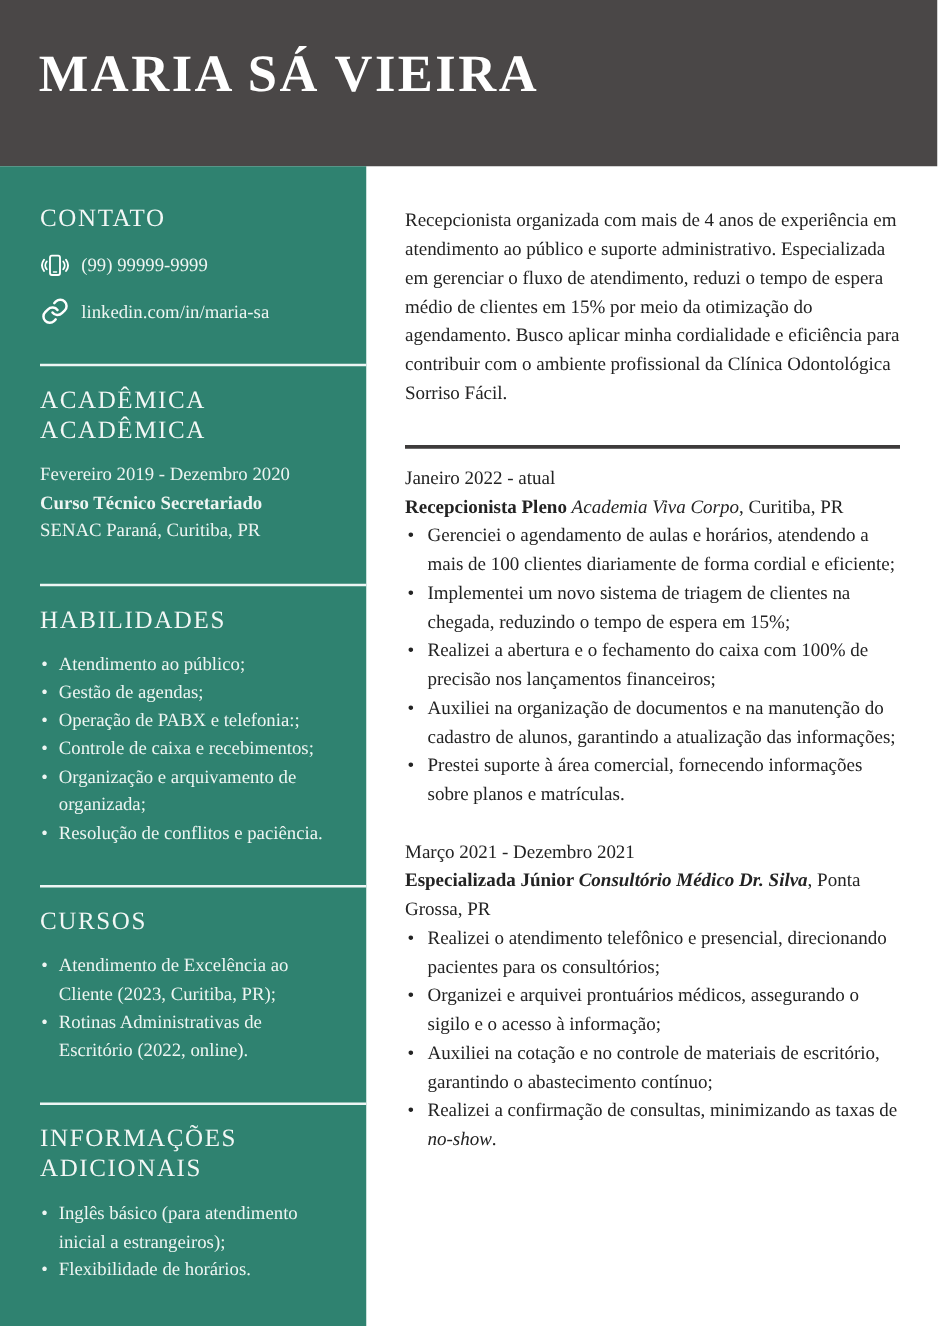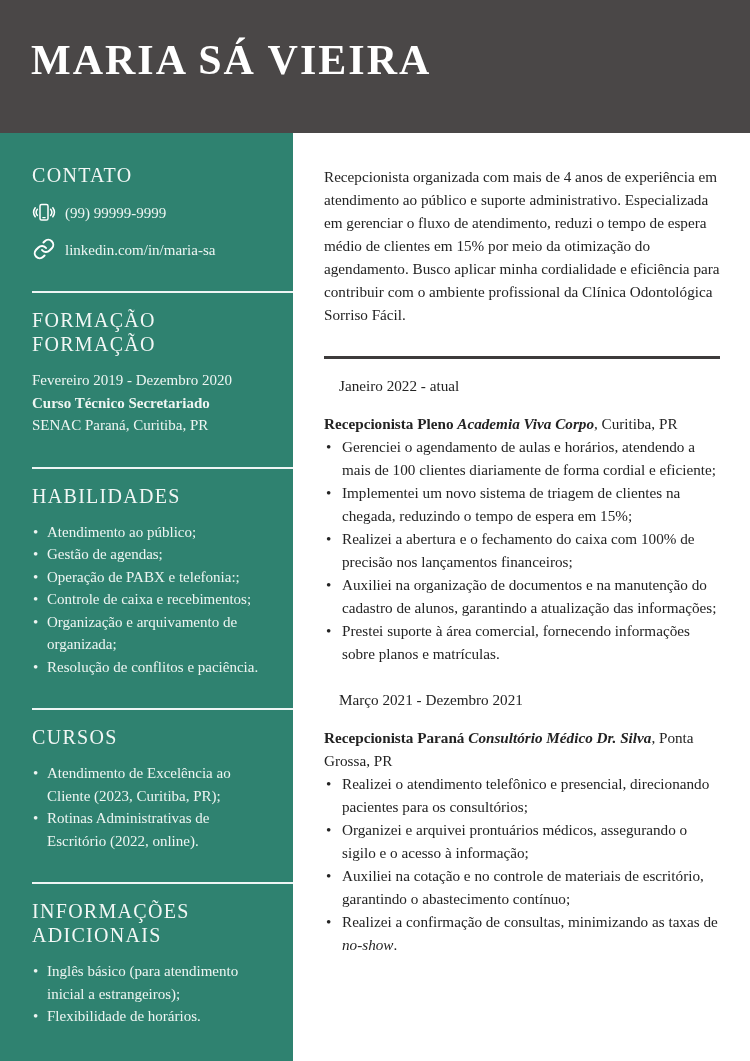--- a/index.html
+++ b/index.html
@@ -76,21 +76,21 @@
     border:none;height:0;
     border-top:3px solid var(--divider-dark);
     margin:0 0 12px 0;
   }
   .main h2{
     margin:0 0 11px 0;
     font-size:16.5px;font-weight:bold;
     letter-spacing:0.8px;color:#151515;
     line-height:1.25;
   }
-  .exp-dates{margin:15px;}
+  .exp-dates{margin:0;}
   .exp-title{margin:0;}
   .main ul{list-style:none;margin:0 0 23px 0;padding:0;}
   .main li{position:relative;padding-left:18px;}
   .main li::before{content:"\2022";position:absolute;left:2px;}
   .main .exp:last-child ul{margin-bottom:0;}
 </style>
 </head>
 <body>
 
 <div class="page">
@@ -128,21 +128,21 @@
               <path d="M14 11a5 5 0 0 0-7.54-.54l-2.3 2.3a5 5 0 0 0 7.07 7.07l1.31-1.31"></path>
             </svg>
           </span>
           <span>linkedin.com/in/maria-sa</span>
         </div>
       </section>
 
       <hr class="side-divider">
 
       <section class="edu">
-        <h2>FORMAÇÃO FORMAÇÃO</h2>
+        <h2>ACADÊMICA ACADÊMICA</h2>
         <p>Fevereiro 2019 - Dezembro 2020</p>
         <p style="font-weight:bold">Curso Técnico Secretariado</p>
         <p><span style="font-weight: normal;">SENAC Paraná</span><span>, Curitiba, PR</span></p>
       </section>
 
       <hr class="side-divider">
 
       <section>
         <h2>HABILIDADES</h2>
         <ul>
@@ -179,33 +179,33 @@
 
     <main class="main">
 
       <p class="summary">Recepcionista organizada com mais de 4 anos de experiência em atendimento ao público e suporte administrativo. Especializada em gerenciar o fluxo de atendimento, reduzi o tempo de espera médio de clientes em 15% por meio da otimização do agendamento. Busco aplicar minha cordialidade e eficiência para contribuir com o ambiente profissional da Clínica Odontológica Sorriso Fácil.</p>
 
       <hr class="main-divider">
 
 
       <div class="exp">
         <p class="exp-dates">Janeiro 2022 - atual</p>
-        <p class="exp-title"><span style="font-weight: bold;">Recepcionista Pleno </span><span style="font-weight: bold; font-style: italic;">Academia Viva Corpo</span><span>, Curitiba, PR</span></p>
+        <p class="exp-title"><span style="font-weight: bold;">Recepcionista Pleno </span><span style="font-weight: normal; font-style: italic;">Academia Viva Corpo</span><span>, Curitiba, PR</span></p>
         <ul>
             <li>Gerenciei o agendamento de aulas e horários, atendendo a mais de 100 clientes diariamente de forma cordial e eficiente;</li>
             <li>Implementei um novo sistema de triagem de clientes na chegada, reduzindo o tempo de espera em 15%;</li>
             <li>Realizei a abertura e o fechamento do caixa com 100% de precisão nos lançamentos financeiros;</li>
             <li>Auxiliei na organização de documentos e na manutenção do cadastro de alunos, garantindo a atualização das informações;</li>
             <li>Prestei suporte à área comercial, fornecendo informações sobre planos e matrículas.</li>
           </ul>
       </div>
 
       <div class="exp">
         <p class="exp-dates">Março 2021 - Dezembro 2021</p>
-        <p class="exp-title"><span style="font-weight: bold;">Recepcionista Paraná </span><span style="font-weight: bold; font-style: italic;">Consultório Médico Dr. Silva</span><span>, Ponta Grossa, PR</span></p>
+        <p class="exp-title"><span style="font-weight: bold;">Especializada Júnior </span><span style="font-weight: bold; font-style: italic;">Consultório Médico Dr. Silva</span><span>, Ponta Grossa, PR</span></p>
         <ul>
             <li>Realizei o atendimento telefônico e presencial, direcionando pacientes para os consultórios;</li>
             <li>Organizei e arquivei prontuários médicos, assegurando o sigilo e o acesso à informação;</li>
             <li>Auxiliei na cotação e no controle de materiais de escritório, garantindo o abastecimento contínuo;</li>
             <li><span>Realizei a confirmação de consultas, minimizando as taxas de </span><span style="font-style: italic;">no-show</span><span>.</span></li>
           </ul>
       </div>
 
     </main>
   </div>

